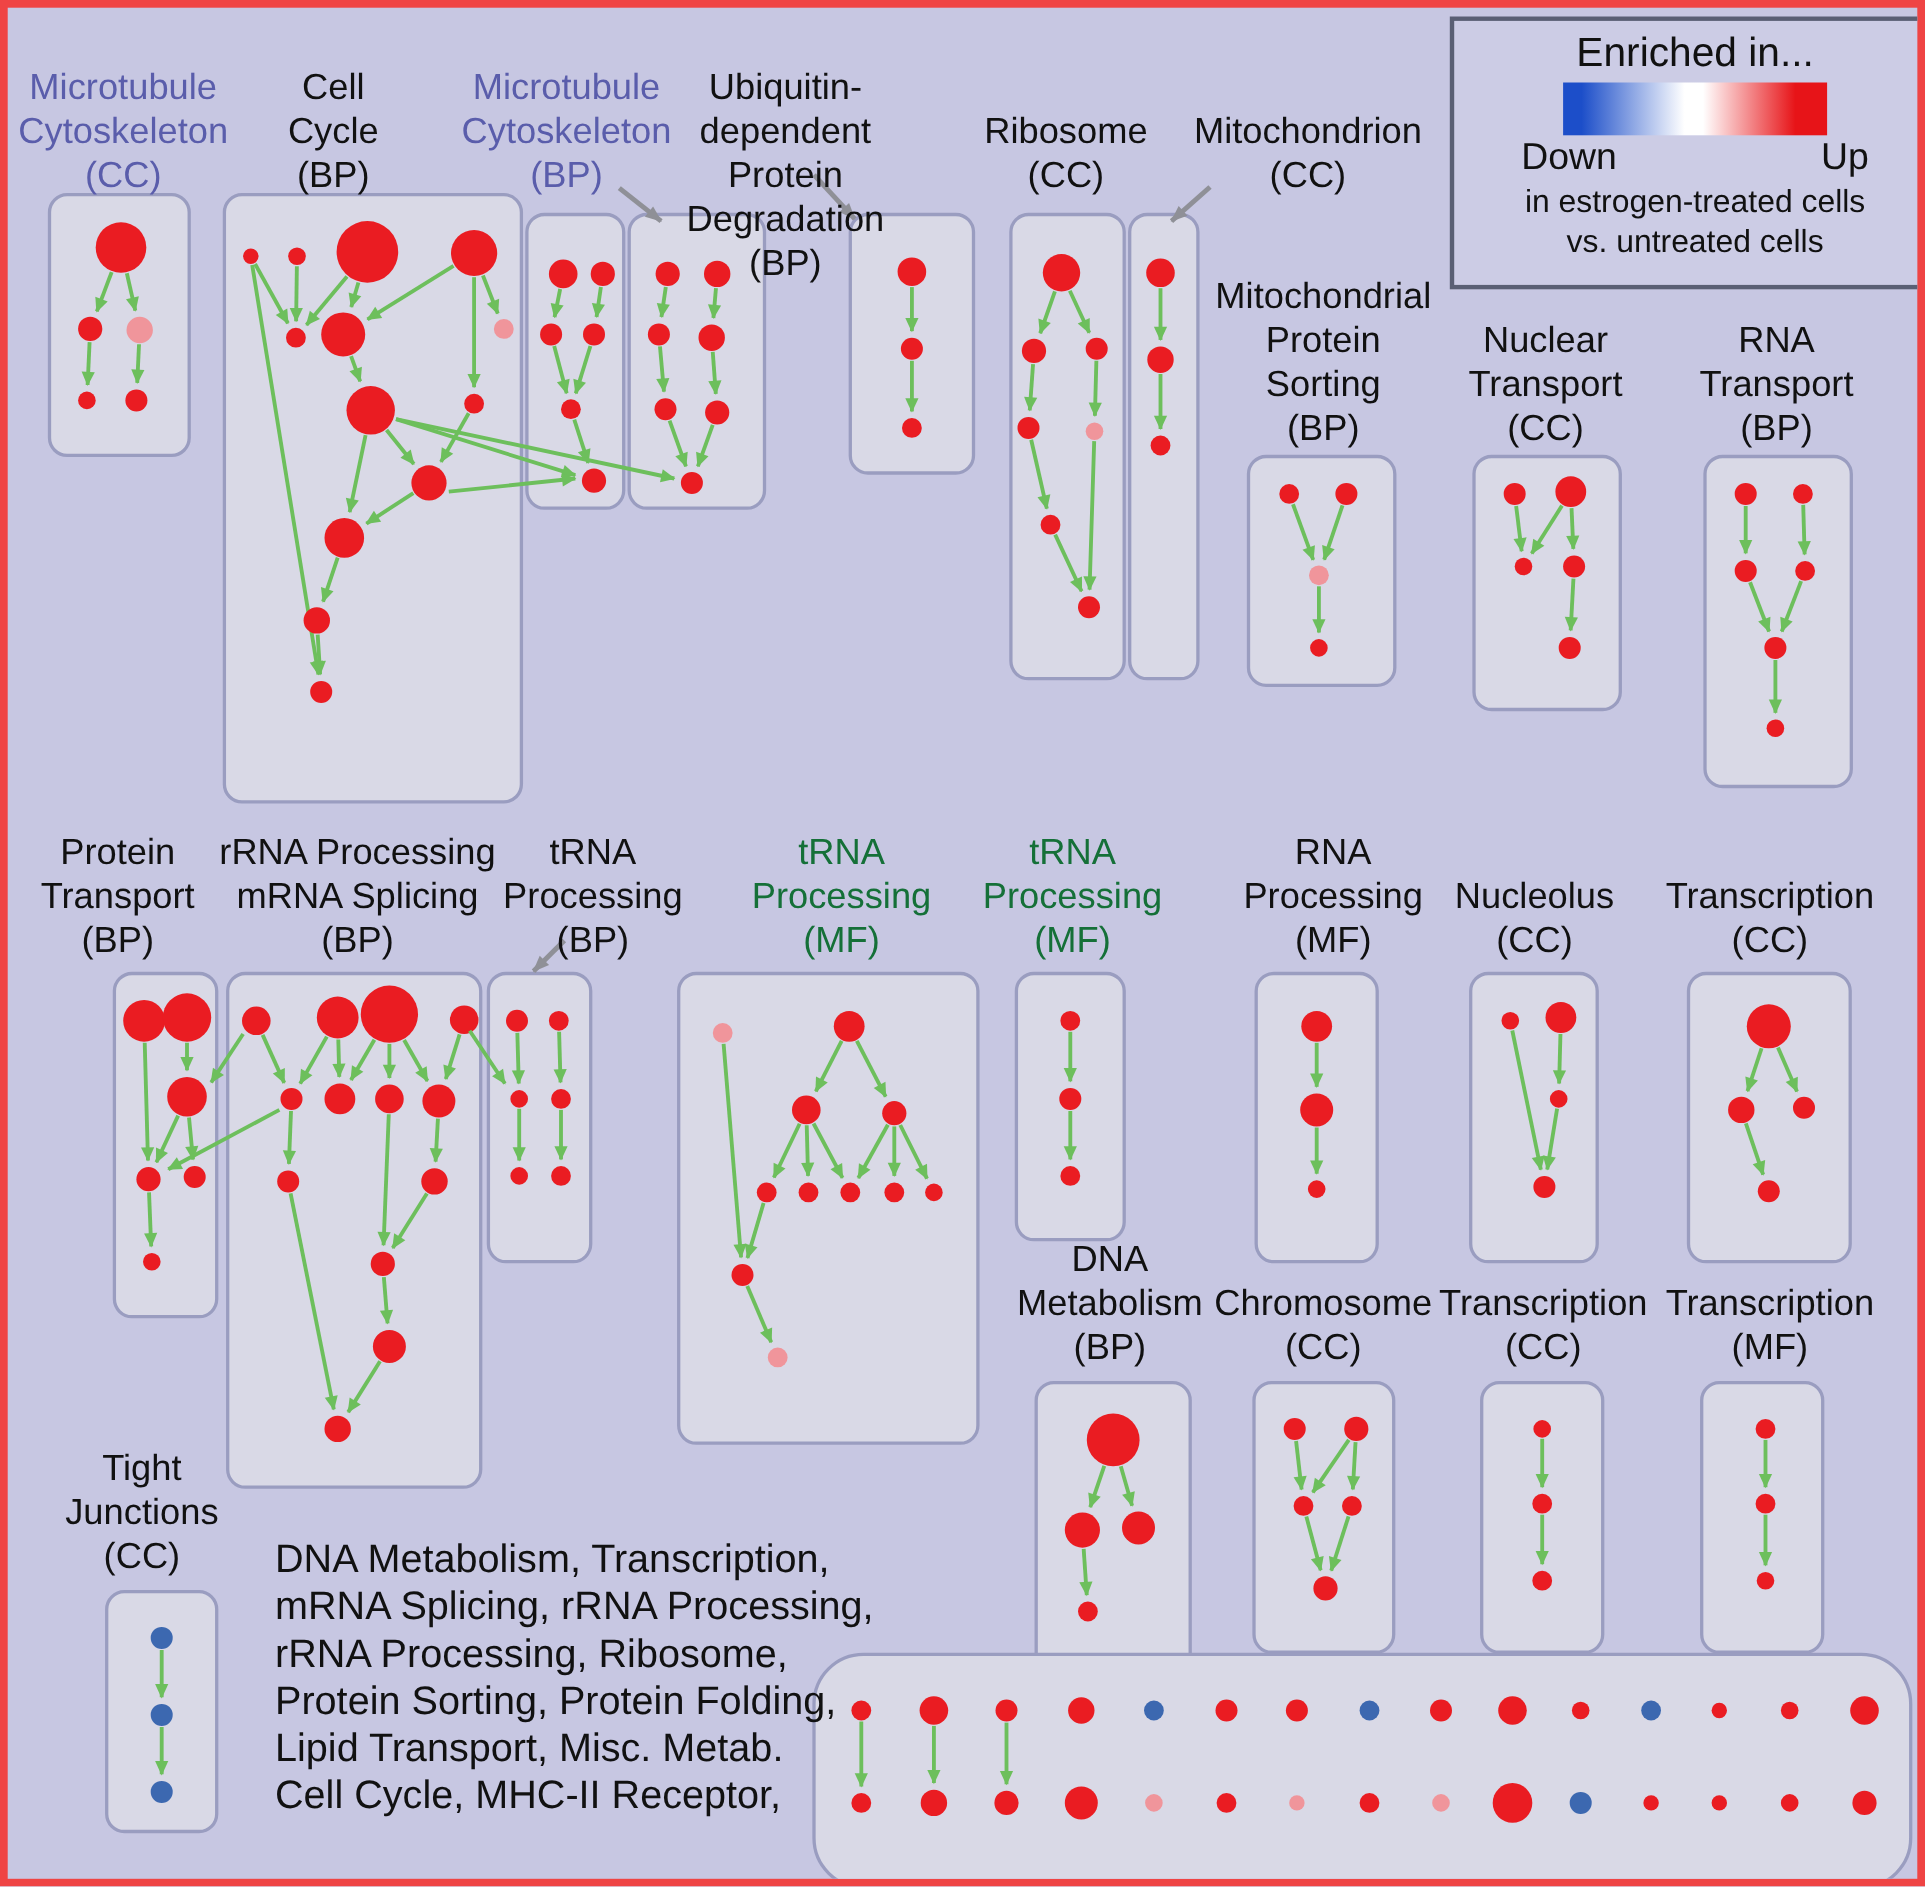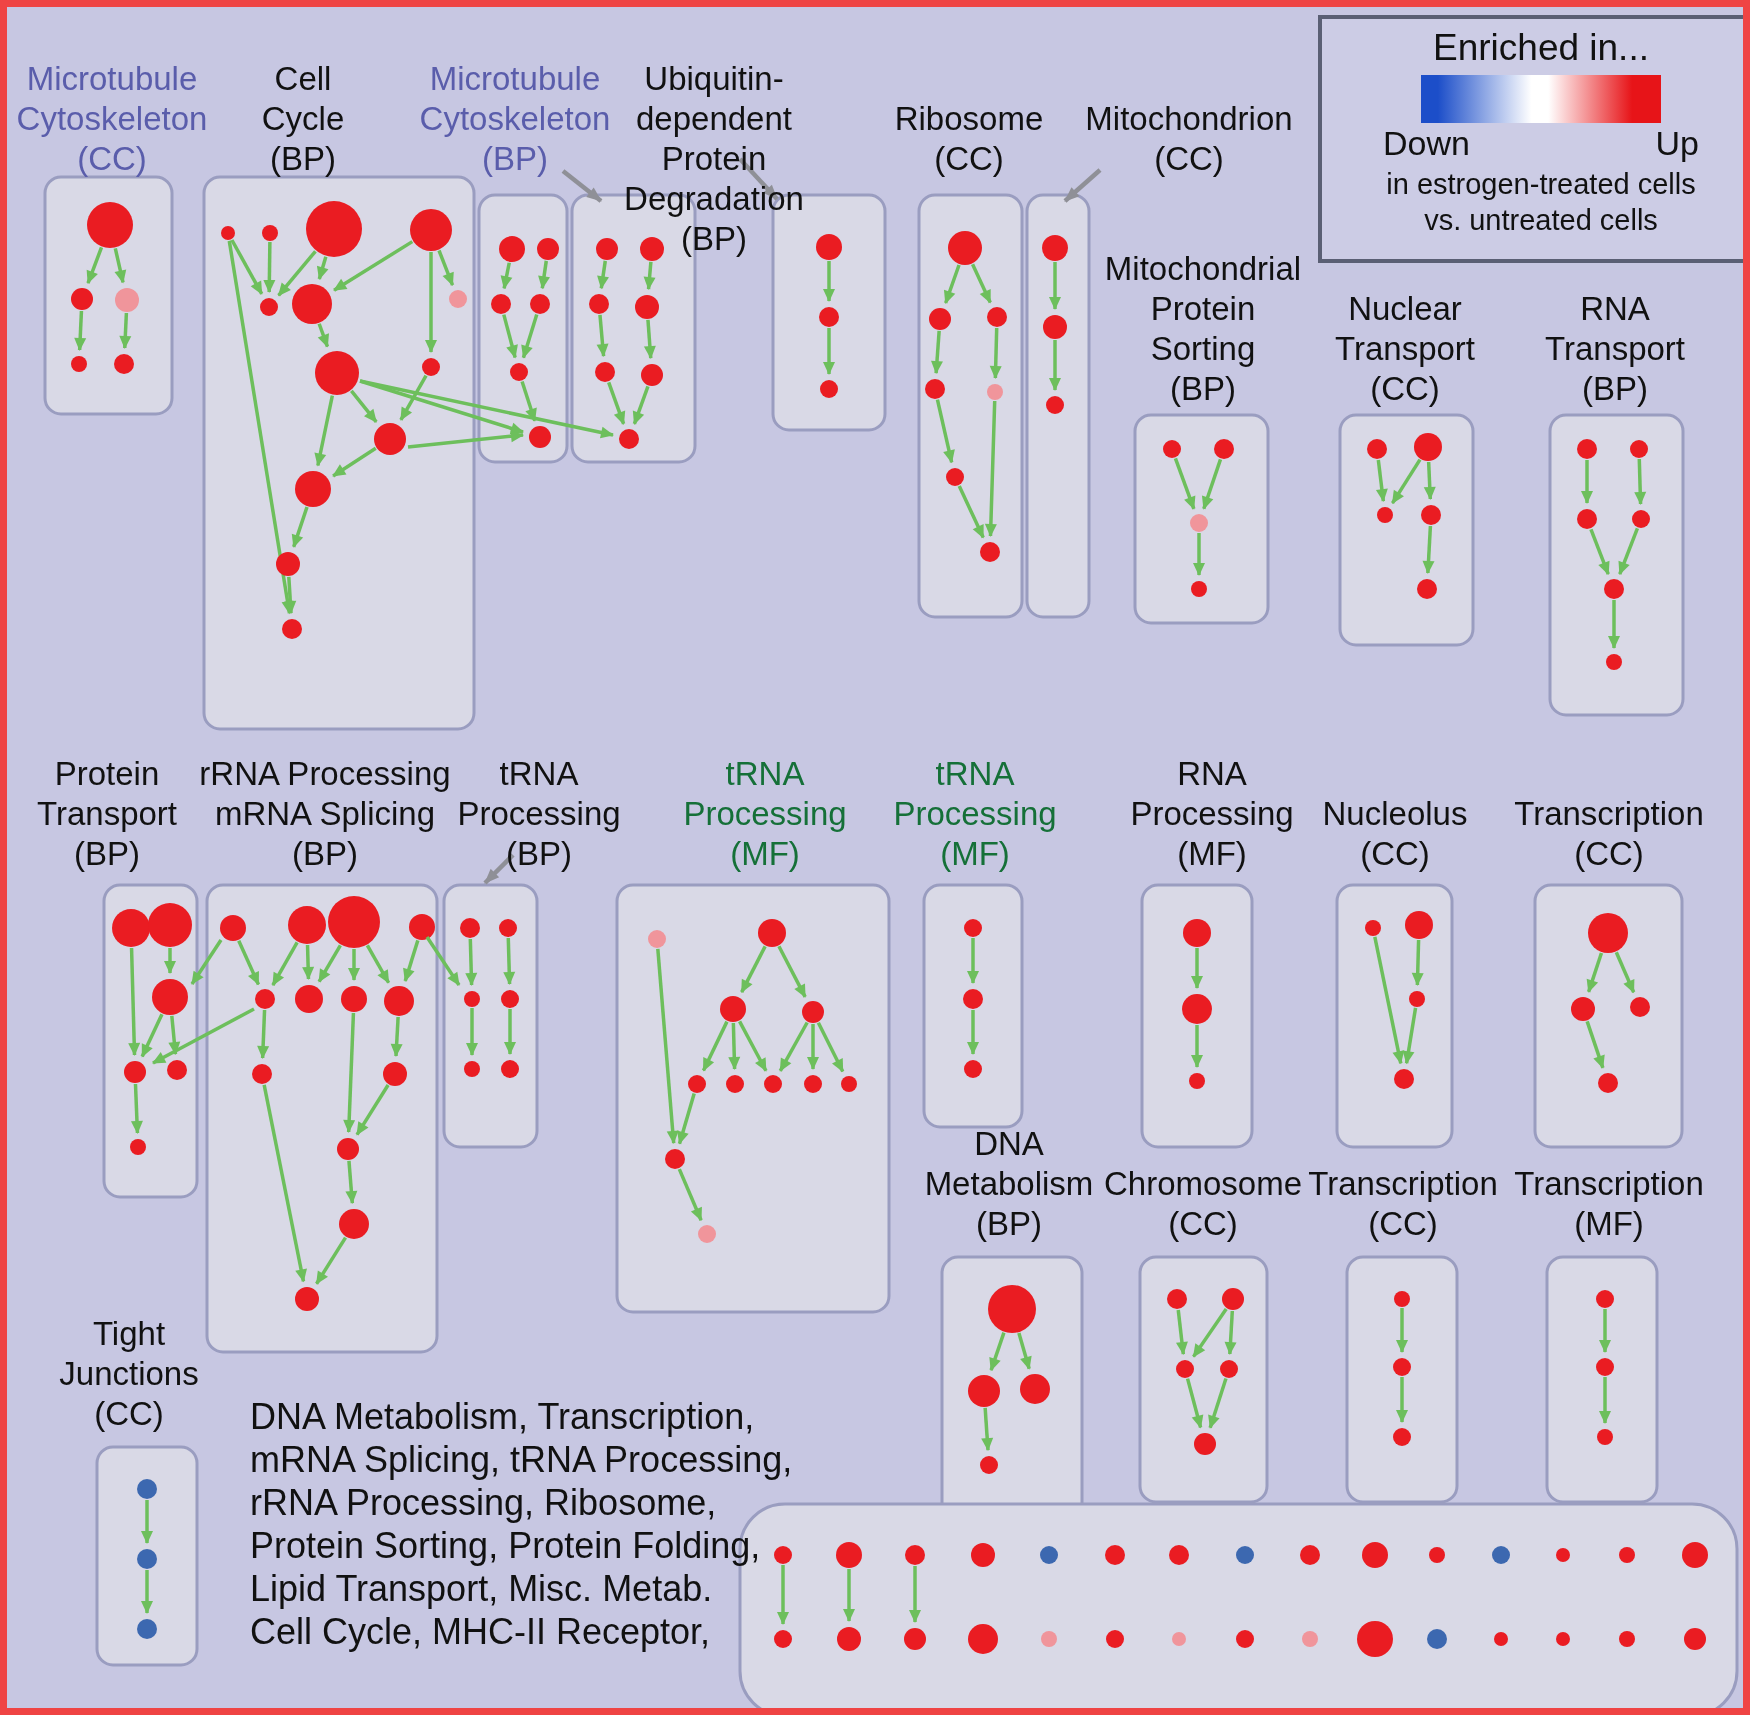--- a/index.html
+++ b/index.html
@@ -436,20 +436,20 @@
     <div class="legend-ends">
       <span>Down</span>
       <span>Up</span>
     </div>
     <div class="legend-sub first">in estrogen-treated cells</div>
     <div class="legend-sub">vs. untreated cells</div>
   </div>
 
   <div class="misc-text">
     <div>DNA Metabolism, Transcription,</div>
-    <div>mRNA Splicing, tRNA Processing,</div>
+    <div>mRNA Splicing, rRNA Processing,</div>
     <div>rRNA Processing, Ribosome,</div>
     <div>Protein Sorting, Protein Folding,</div>
     <div>Lipid Transport, Misc. Metab.</div>
     <div>Cell Cycle, MHC-II Receptor,</div>
   </div>
 
 </div>
 
 </body></html>

